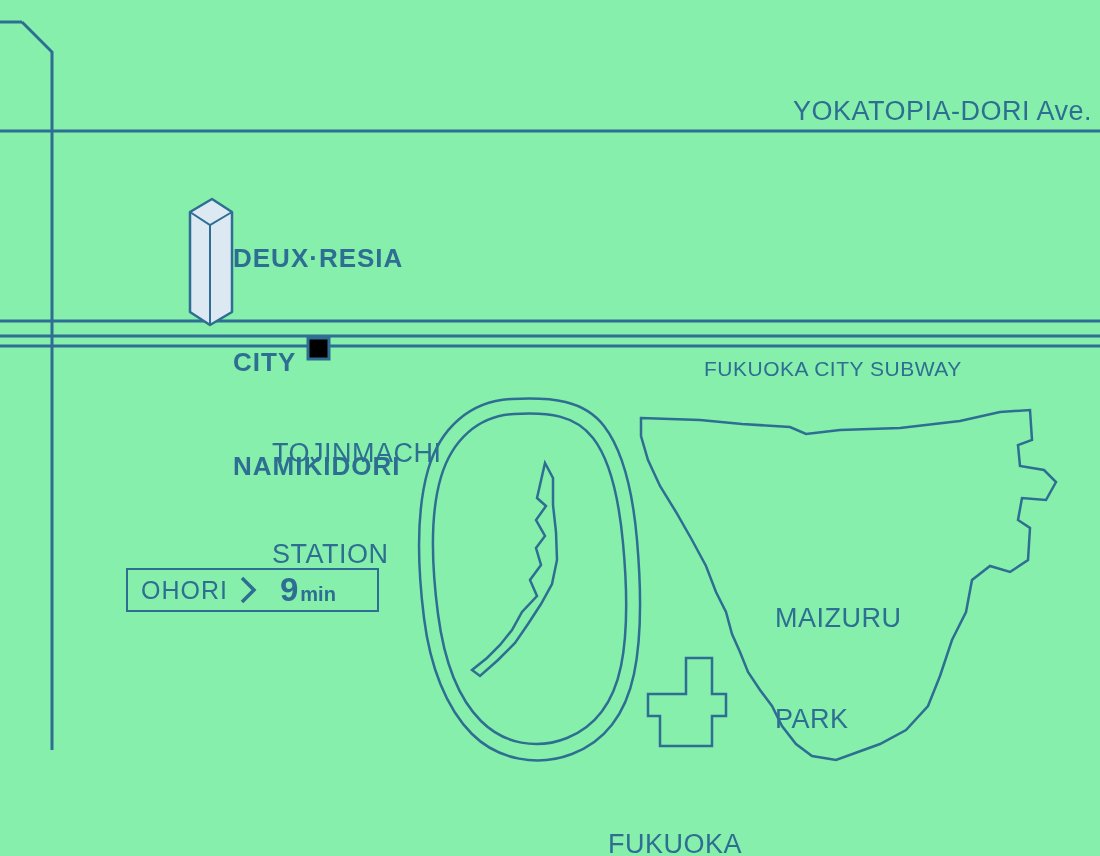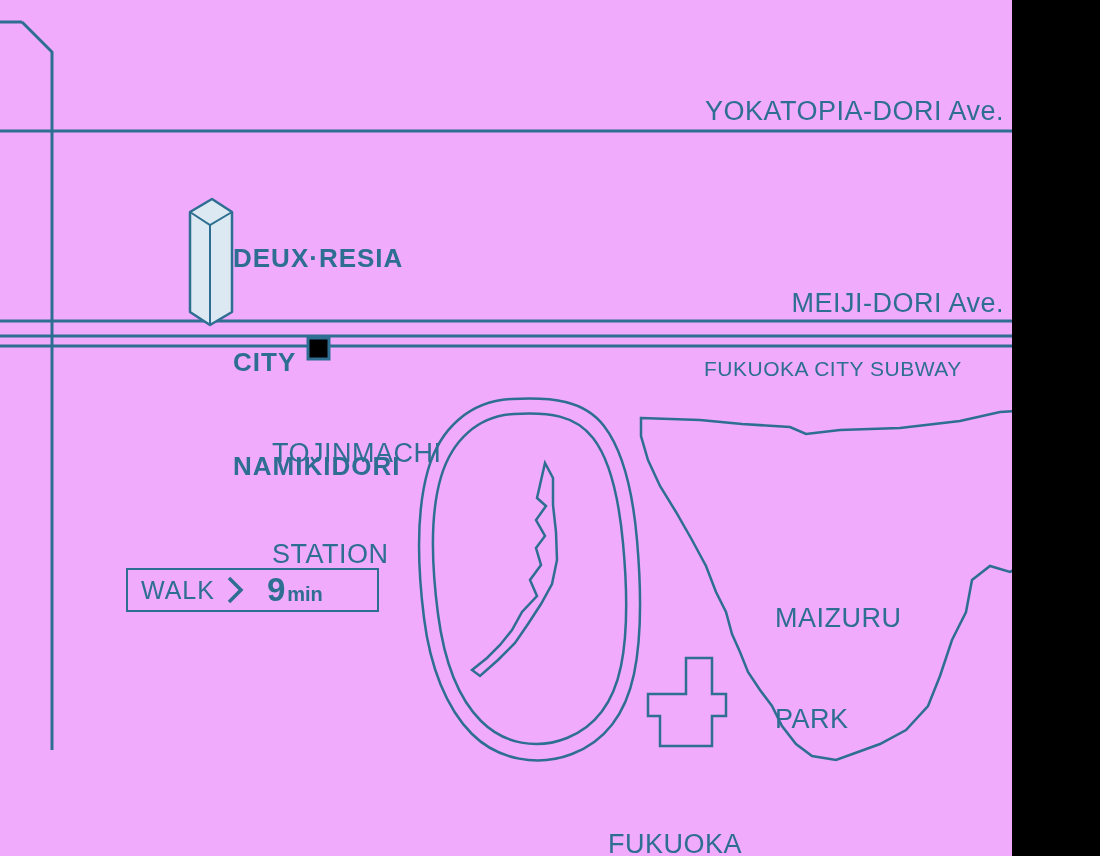--- a/index.html
+++ b/index.html
@@ -2,23 +2,23 @@
 <html><head>
 <meta charset="utf-8">
 <style>
   html, body {
     margin: 0;
     padding: 0;
     background: #000000;
   }
   #stage {
     position: relative;
-    width: 1012px;
+    width: 1100px;
     height: 856px;
-    background: #f0abfc;
+    background: #86efac;
     overflow: hidden;
     font-family: "Liberation Sans", sans-serif;
   }
   #map-svg {
     position: absolute;
     left: 0;
     top: 0;
     width: 1100px;
     height: 856px;
   }
@@ -199,38 +199,37 @@
     <g>
       <path d="M 686 658 L 712 658 L 712 694 L 726 694 L 726 716
                L 712 716 L 712 746 L 660 746 L 660 716 L 648 716
                L 648 694 L 686 694 Z" fill="none" stroke="#2e6e92" stroke-width="2.5"></path>
     </g>
 
   </svg>
 
   <div class="map-label lbl-yokatopia">YOKATOPIA-DORI Ave.</div>
 
-  <div class="map-label lbl-meiji">MEIJI-DORI Ave.</div>
 
   <div class="map-label lbl-subway">FUKUOKA CITY SUBWAY</div>
 
   <div class="map-label lbl-building">
     <div>DEUX·RESIA</div>
     <div>CITY</div>
     <div>NAMIKIDORI</div>
   </div>
 
   <div class="map-label lbl-tojinmachi">
     <div>TOJINMACHI</div>
     <div>STATION</div>
   </div>
 
 
   <div class="walk-box">
-    <span class="walk-text">WALK</span>
+    <span class="walk-text">OHORI</span>
     <svg class="walk-chevron" width="20" height="30" viewBox="0 0 20 30">
       <polyline points="4,3 16,15 4,27" fill="none" stroke="#2e6e92" stroke-width="3.5"></polyline>
     </svg>
     <span class="walk-min-wrap">
       <span class="walk-min-num">9</span>
       <span class="walk-min-unit">min</span>
     </span>
   </div>
 
   <div class="map-label lbl-maizuru">

